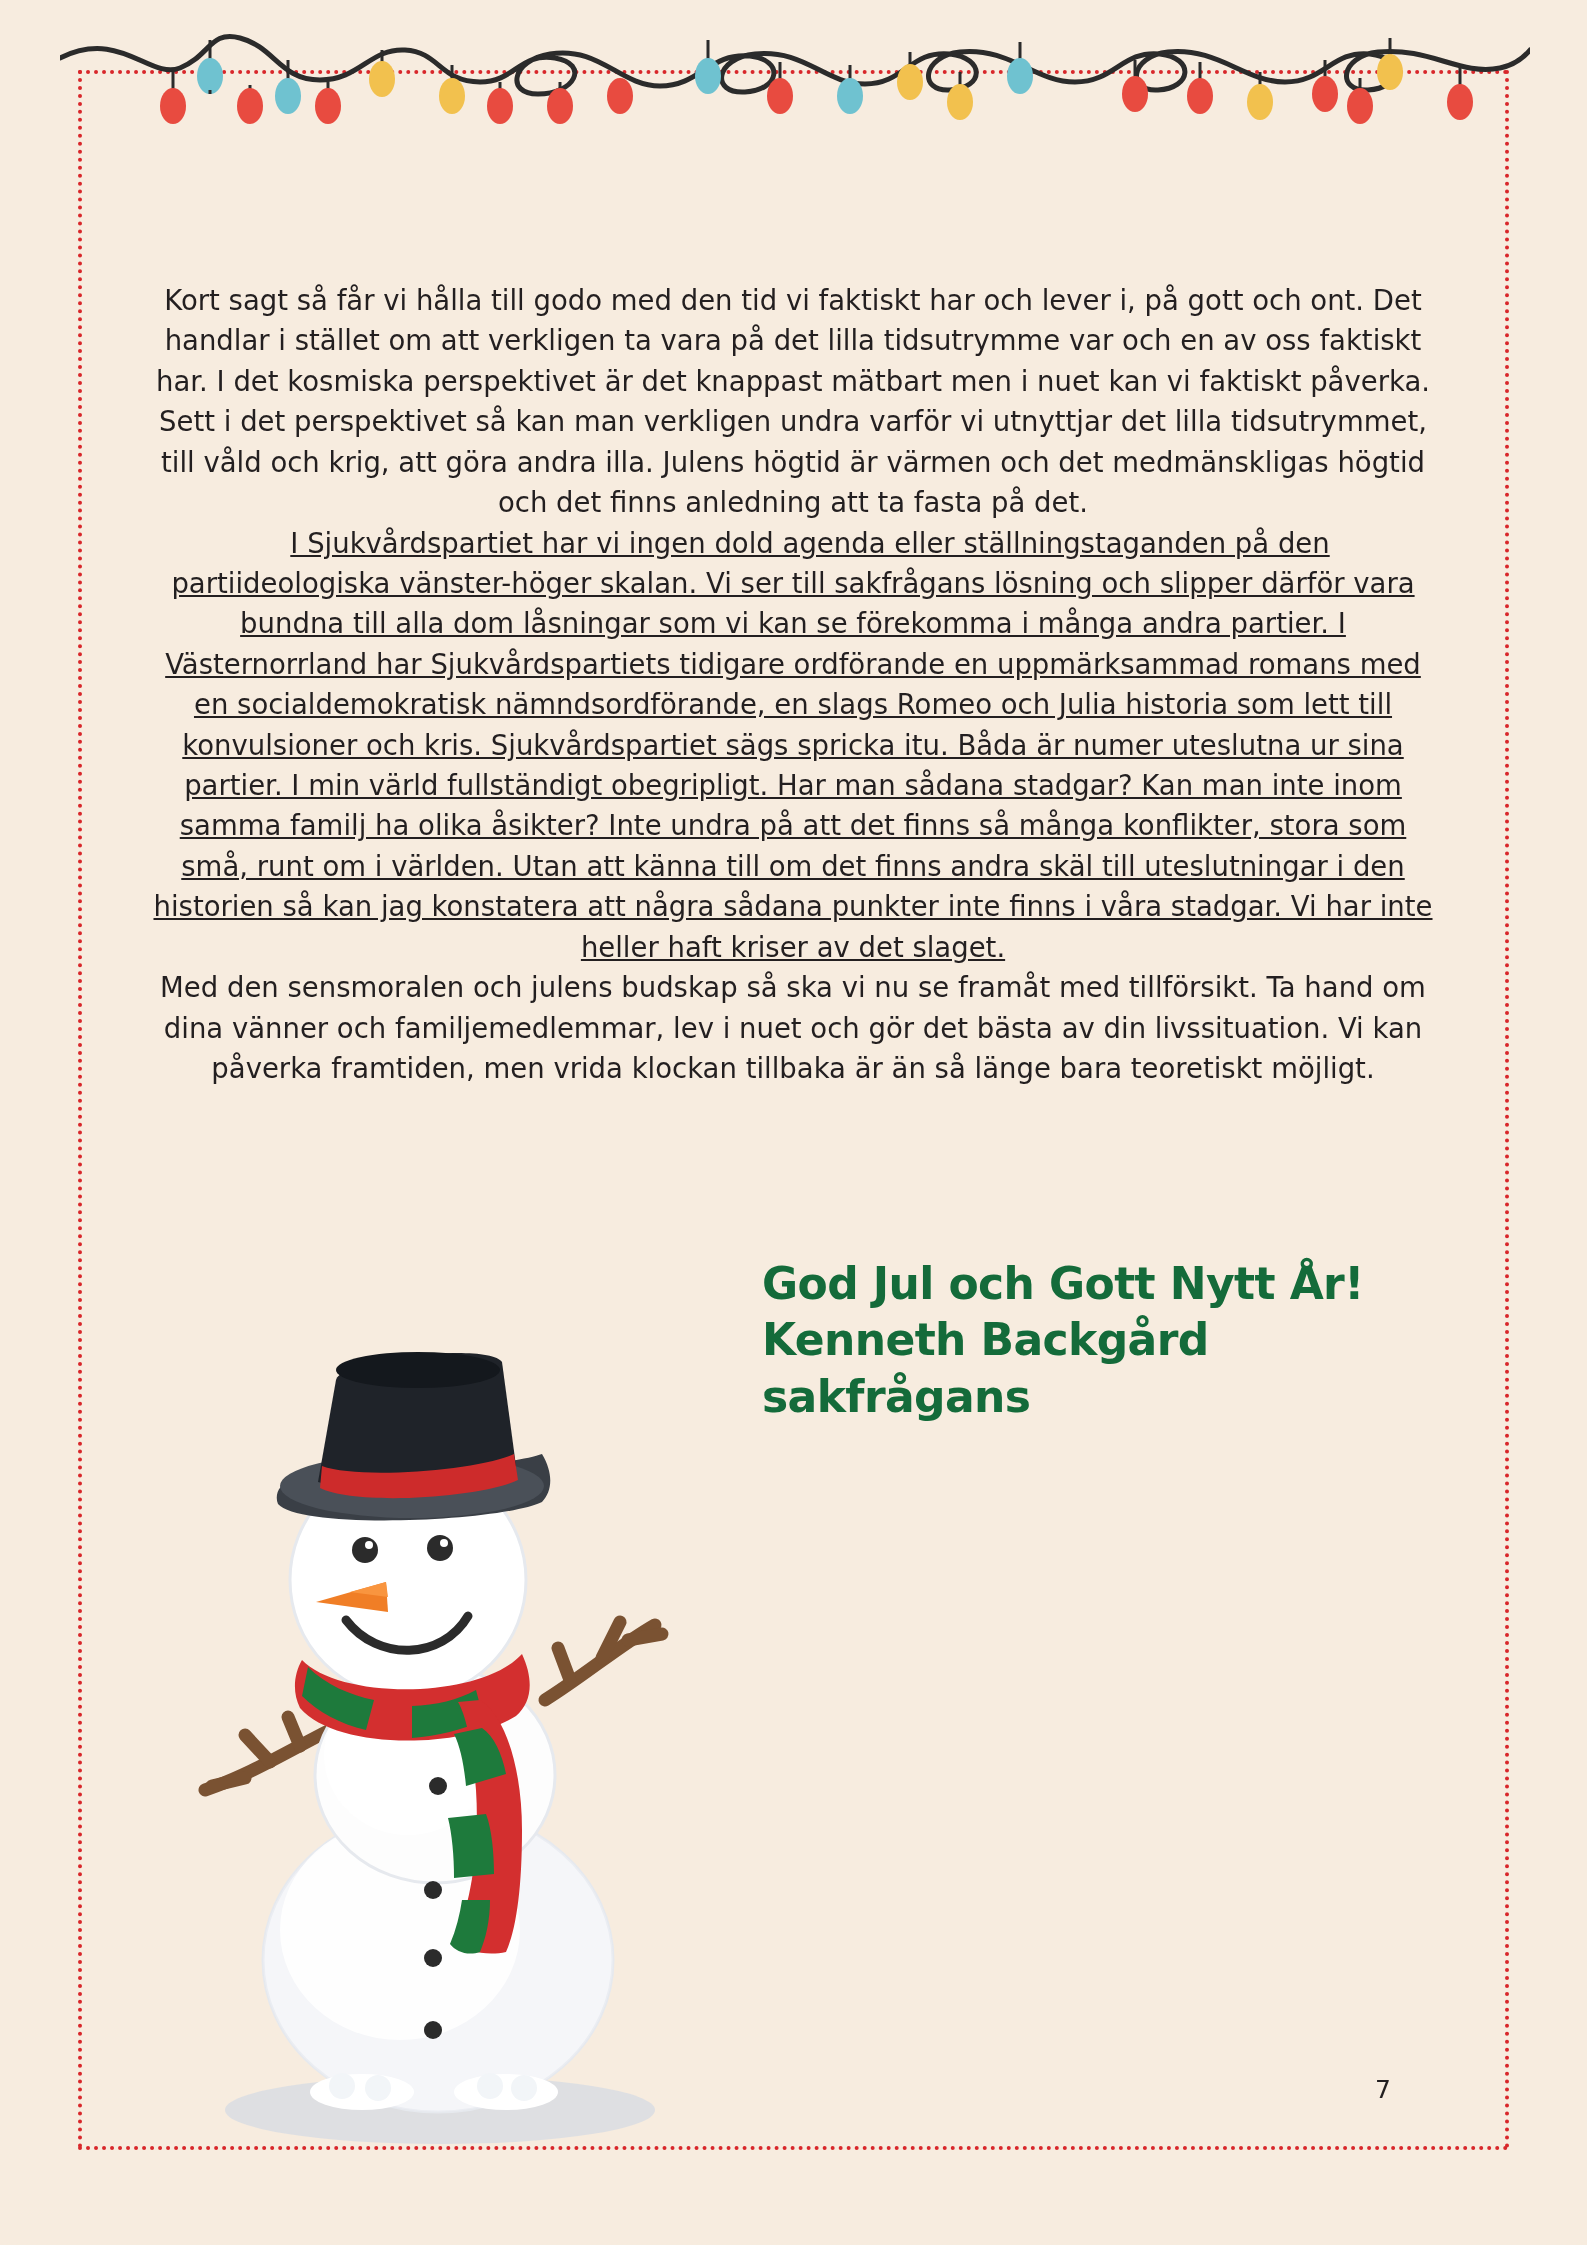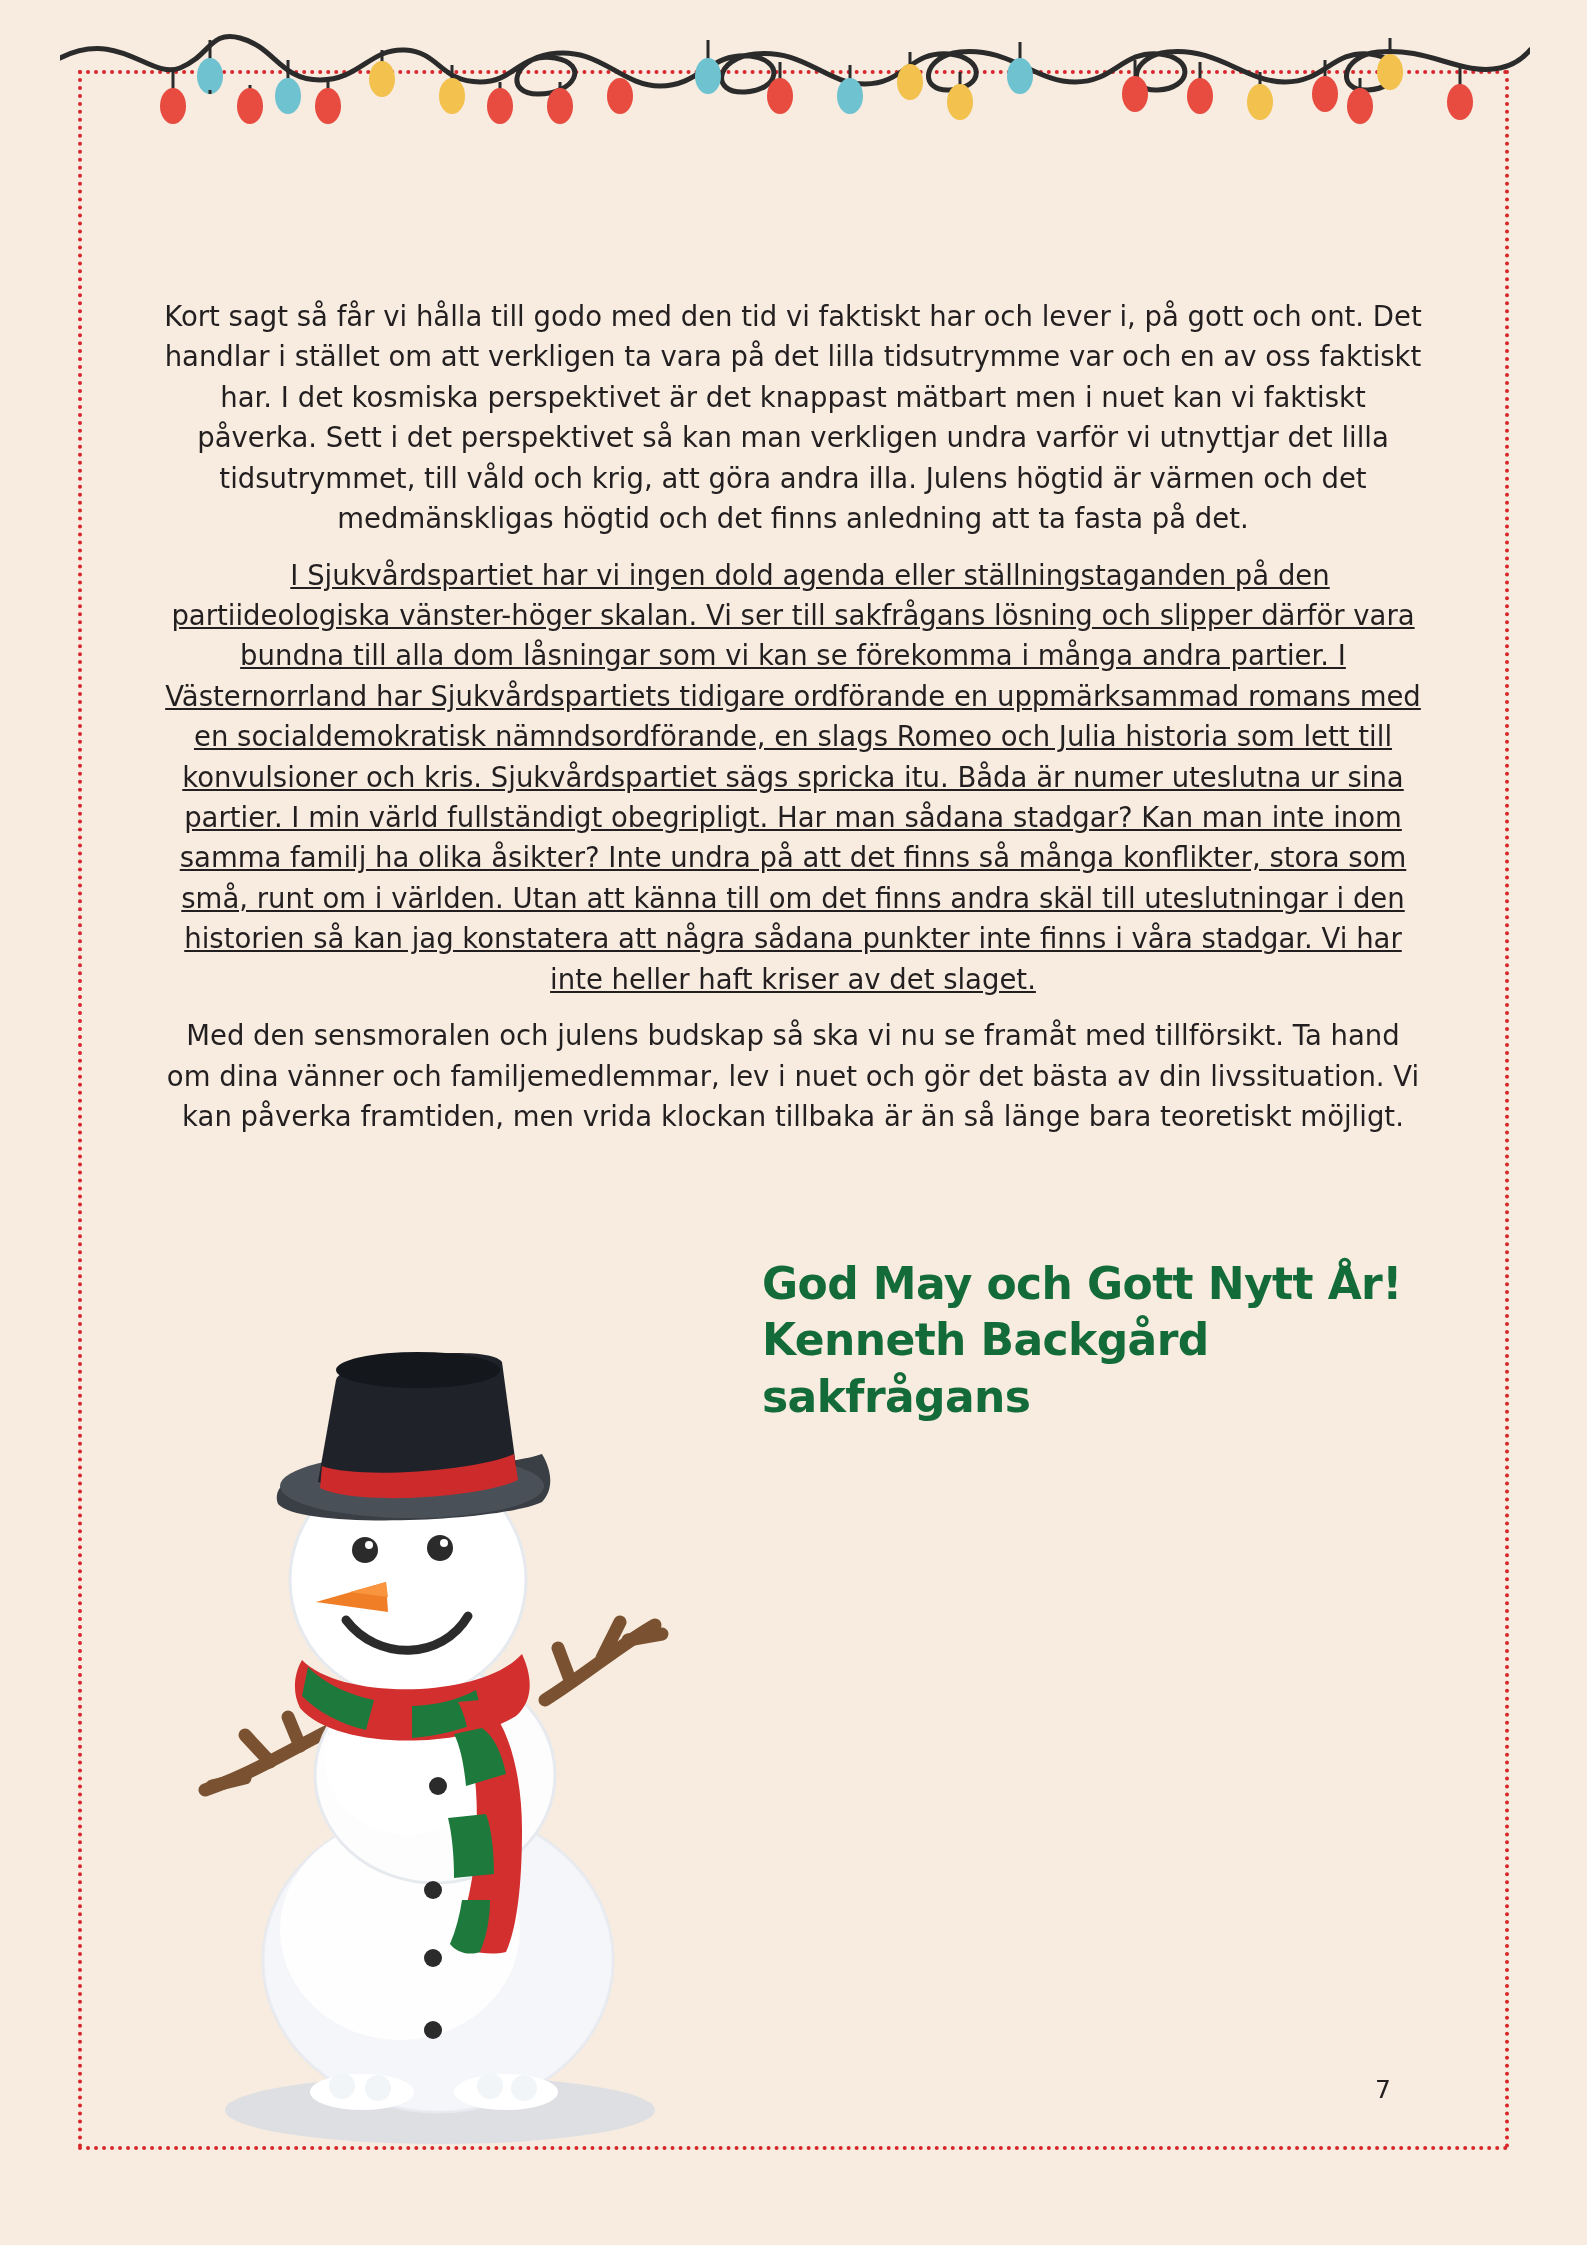--- a/index.html
+++ b/index.html
@@ -43,21 +43,21 @@
     left: 148px;
     top: 280px;
     width: 1290px;
     text-align: center;
     color: #231f20;
     font-size: 27.5px;
     line-height: 1.47;
     font-family: "DejaVu Sans", sans-serif;
   }
   .text-block p {
-    margin: 16px;
+    margin: 0;
   }
   .text-block p.indent {
     text-indent: 34px;
     text-decoration: underline;
   }
 
   
   .signature {
     position: absolute;
     left: 762px;
@@ -156,21 +156,21 @@
   </svg>
 </div>
 
 <div class="text-block">
   <p>Kort sagt så får vi hålla till godo med den tid vi faktiskt har och lever i, på gott och ont. Det handlar i stället om att verkligen ta vara på det lilla tidsutrymme var och en av oss faktiskt har. I det kosmiska perspektivet är det knappast mätbart men i nuet kan vi faktiskt påverka. Sett i det perspektivet så kan man verkligen undra varför vi utnyttjar det lilla tidsutrymmet, till våld och krig, att göra andra illa. Julens högtid är värmen och det medmänskligas högtid och det finns anledning att ta fasta på det.</p>
   <p class="indent">I Sjukvårdspartiet har vi ingen dold agenda eller ställningstaganden på den partiideologiska vänster-höger skalan. Vi ser till sakfrågans lösning och slipper därför vara bundna till alla dom låsningar som vi kan se förekomma i många andra partier. I Västernorrland har Sjukvårdspartiets tidigare ordförande en uppmärksammad romans med en socialdemokratisk nämndsordförande, en slags Romeo och Julia historia som lett till konvulsioner och kris. Sjukvårdspartiet sägs spricka itu. Båda är numer uteslutna ur sina partier. I min värld fullständigt obegripligt. Har man sådana stadgar? Kan man inte inom samma familj ha olika åsikter? Inte undra på att det finns så många konflikter, stora som små, runt om i världen. Utan att känna till om det finns andra skäl till uteslutningar i den historien så kan jag konstatera att några sådana punkter inte finns i våra stadgar. Vi har inte heller haft kriser av det slaget.</p>
   <p>Med den sensmoralen och julens budskap så ska vi nu se framåt med tillförsikt. Ta hand om dina vänner och familjemedlemmar, lev i nuet och gör det bästa av din livssituation. Vi kan påverka framtiden, men vrida klockan tillbaka är än så länge bara teoretiskt möjligt.</p>
 </div>
 
 <div class="signature">
-  <div>God May och Gott Nytt År!</div>
+  <div>God Jul och Gott Nytt År!</div>
   <div>Kenneth Backgård</div>
   <div>sakfrågans</div>
 </div>
 
 <div class="page-number">7</div>
 
 <div class="snowman">
   <svg width="610" height="930" viewBox="0 0 610 930" xmlns="http://www.w3.org/2000/svg">
 
     <ellipse cx="290" cy="880" rx="215" ry="34" fill="#d9dde3" opacity="0.85"></ellipse>

